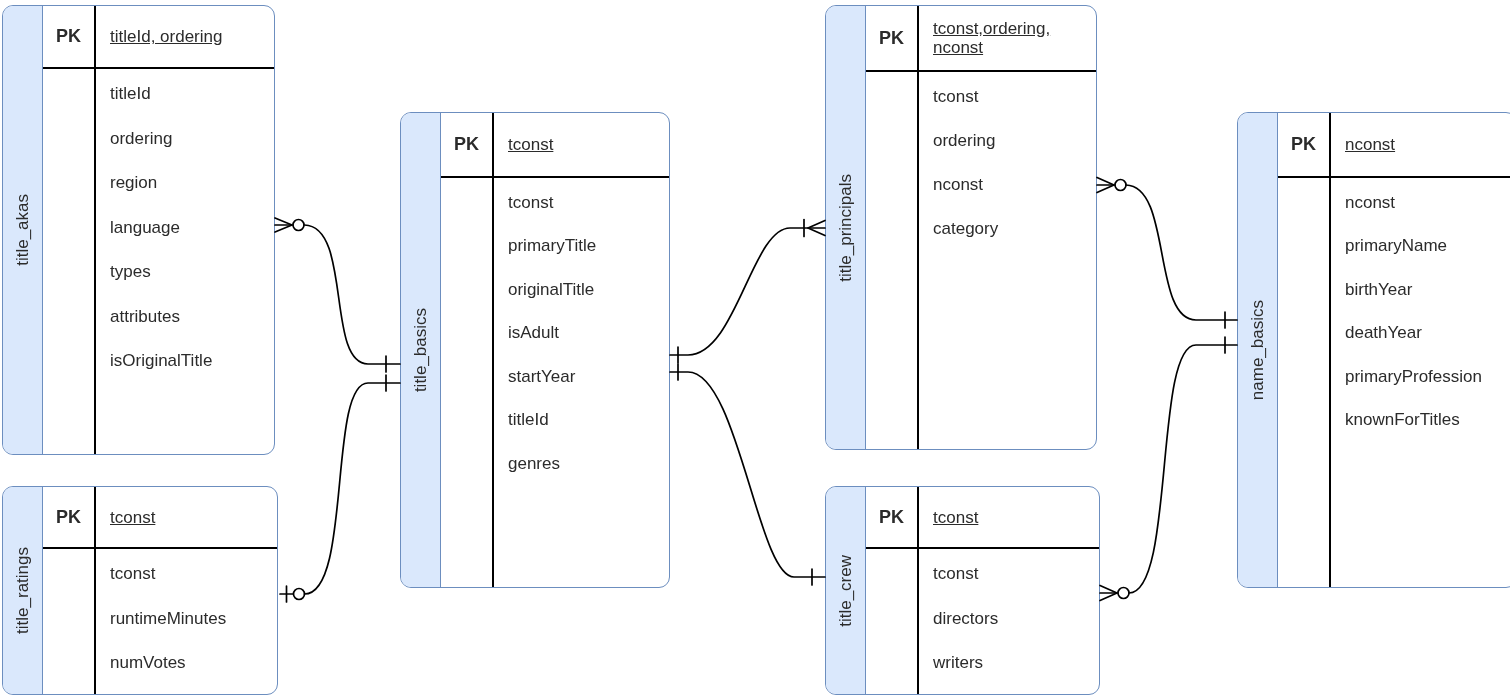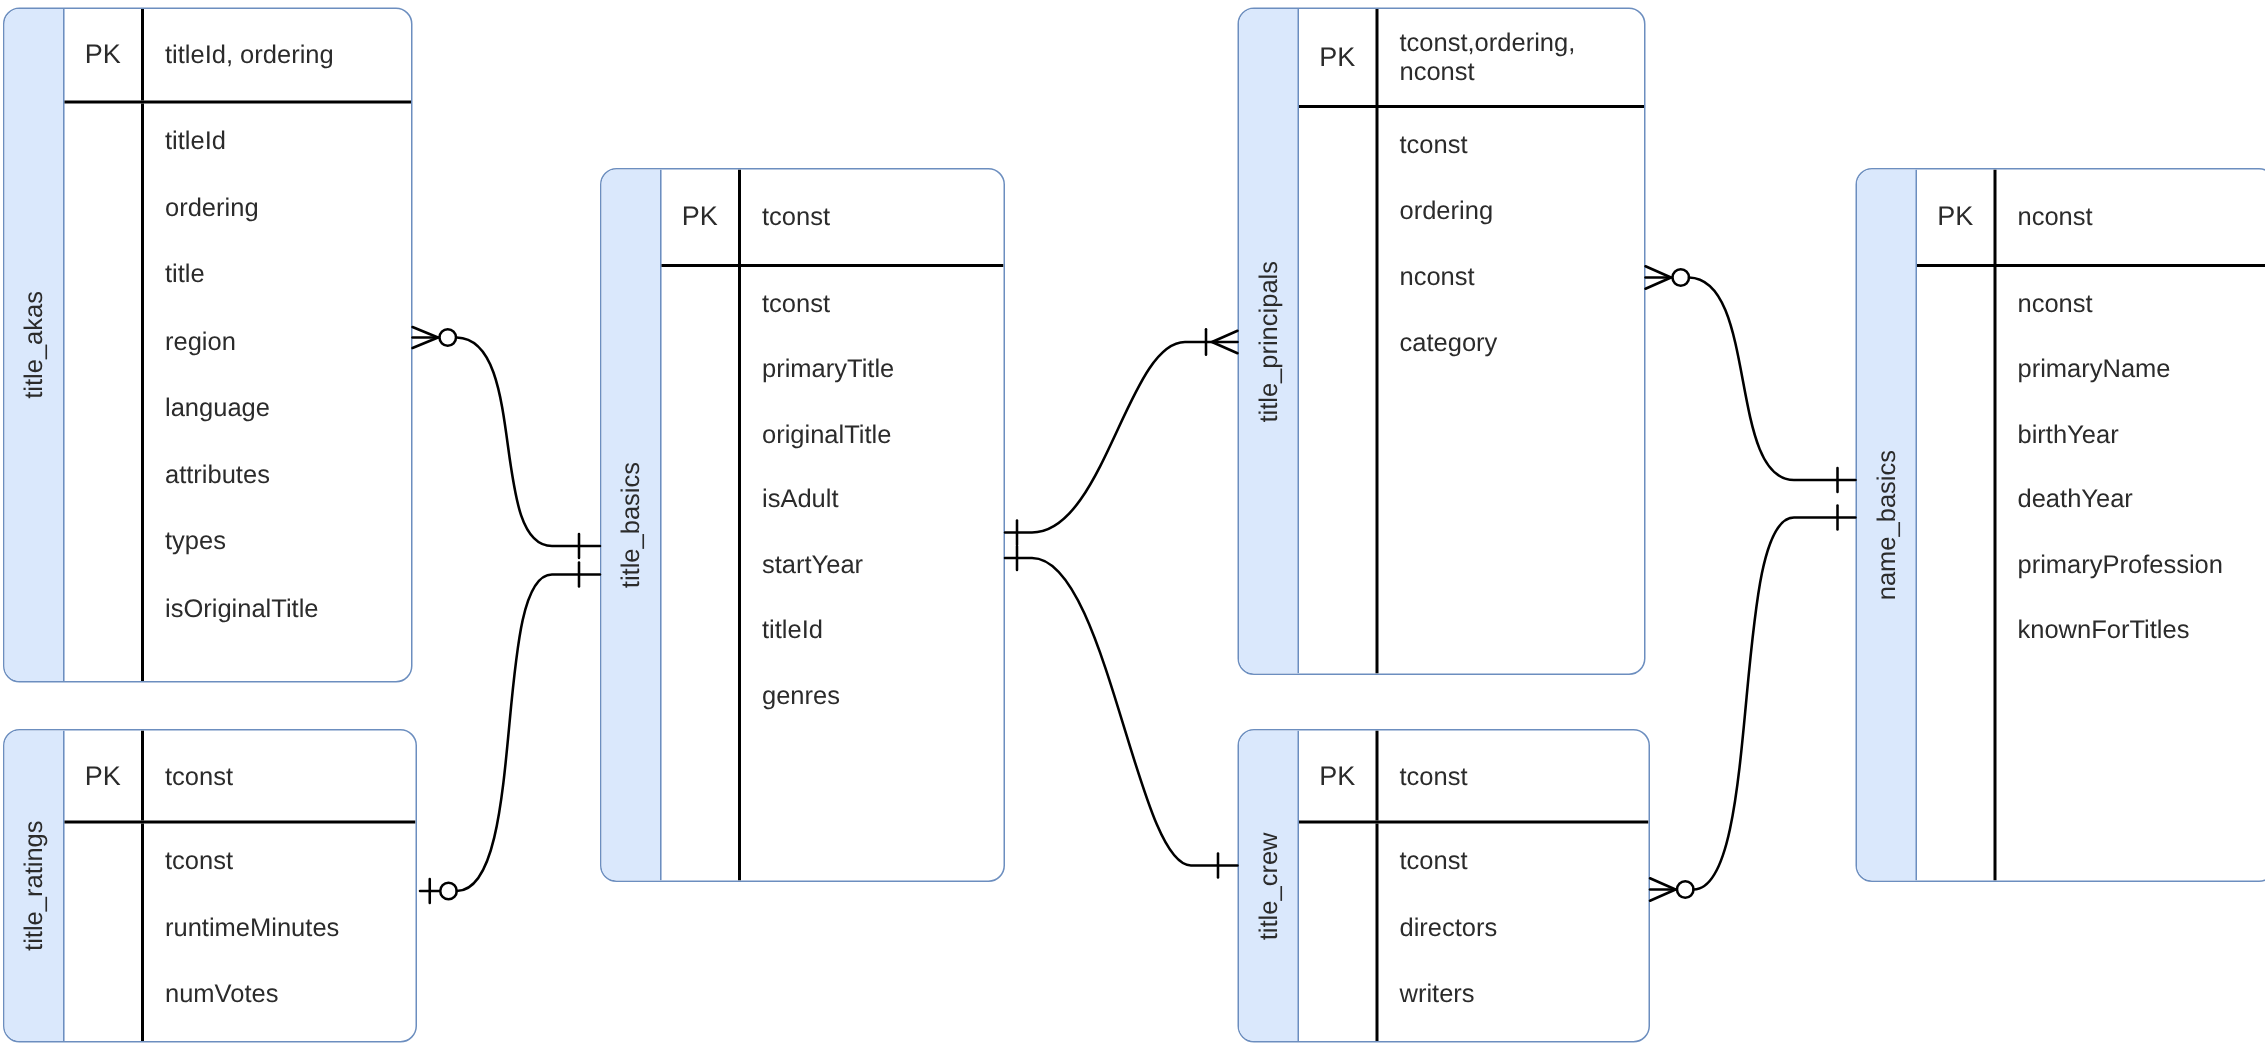--- a/index.html
+++ b/index.html
@@ -40,27 +40,29 @@
     display:flex;
     border-bottom:2px solid #000;
     box-sizing:border-box;
   }
   .pk-cell{
     width:53px;flex:0 0 53px;
     display:flex;align-items:center;justify-content:center;
     border-right:2px solid #000;
     box-sizing:border-box;
     font-size:18px;
+    font-weight:bold;
   }
   .pk-fields{
     flex:1;display:flex;align-items:center;
     padding-left:14px;
     font-size:17px;
     white-space:pre-line;
     line-height:19px;
+    text-decoration:underline;
   }
   .body-rows{flex:1;display:flex;min-height:0;}
   .pk-spacer{
     width:53px;flex:0 0 53px;
     border-right:2px solid #000;
     box-sizing:border-box;
   }
   .fields-col{flex:1;display:flex;flex-direction:column;padding-top:3px;min-width:0;}
   .field-row{
     height:var(--rh);
@@ -95,25 +97,24 @@
   <div class="cols">
     <div class="header-row">
       <div class="pk-cell">PK</div>
       <div class="pk-fields">titleId, ordering</div>
     </div>
     <div class="body-rows">
       <div class="pk-spacer"></div>
       <div class="fields-col">
           <div class="field-row">titleId</div>
           <div class="field-row">ordering</div>
-          <div class="field-row">title</div>
           <div class="field-row">region</div>
           <div class="field-row">language</div>
+          <div class="field-row">types</div>
           <div class="field-row">attributes</div>
-          <div class="field-row">types</div>
           <div class="field-row">isOriginalTitle</div>
         </div>
     </div>
   </div>
 </div>
 
 <div class="erd-table t1">
   <div class="band">
     <span class="tname">title_ratings</span>
   </div>

